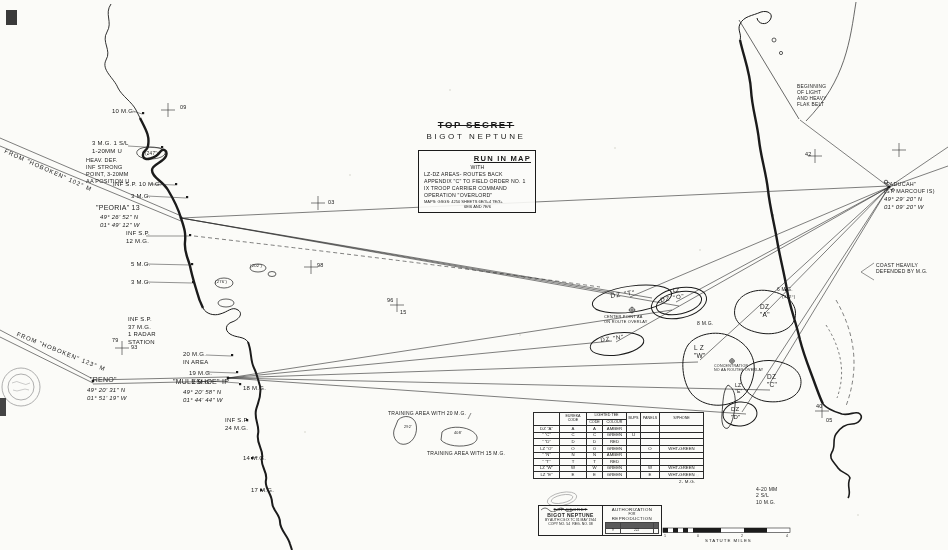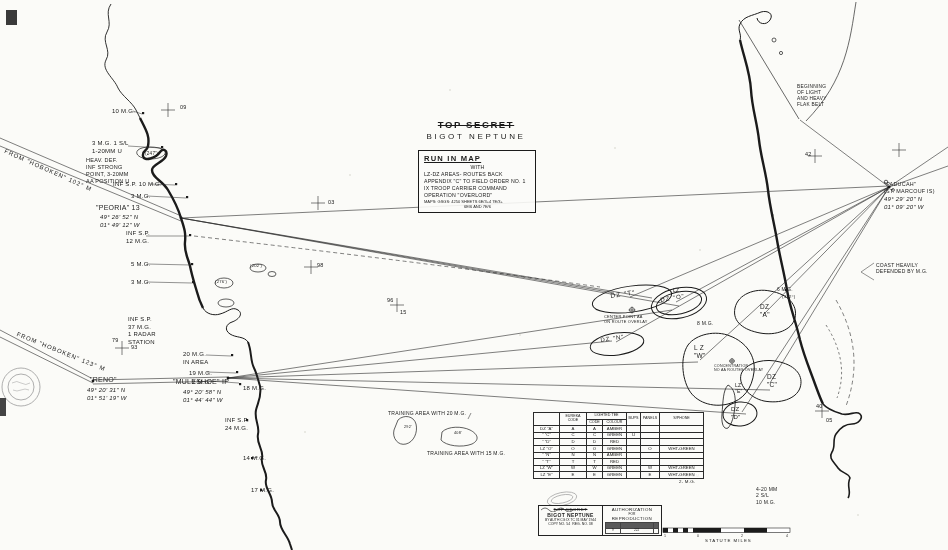--- a/index.html
+++ b/index.html
@@ -4,21 +4,21 @@
 <style>
   html,body{margin:0;padding:0;background:#e8e8e4;}
   .map{position:relative;width:948px;height:550px;background:#fbfbf8;overflow:hidden;
        font-family:"Liberation Sans",sans-serif;color:#1b1b1b;}
   .map svg{position:absolute;left:0;top:0;}
   .lbl{position:absolute;white-space:pre-line;line-height:1.25;letter-spacing:.25px;
        transform-origin:left top;}
   
   .runin{position:absolute;left:418px;top:150px;width:118px;border:1px solid #1b1b1b;
          background:rgba(251,251,248,.9);padding:3px 4px 3px 5px;box-sizing:border-box;}
-  .ri-title{font-size:7.6px;font-weight:bold;text-align:left;text-decoration:underline;
+  .ri-title{font-size:7.6px;font-weight:bold;text-align:right;text-decoration:underline;
             letter-spacing:1.2px;margin-bottom:1px;}
   .ri-c{text-align:center;}
   .ri-row{font-size:5.2px;line-height:1.35;letter-spacing:.2px;}
   .ri-s{font-size:4px;line-height:1.3;}
   
   table.legend{position:absolute;left:533px;top:412px;width:170px;border-collapse:collapse;
                background:rgba(251,251,248,.92);table-layout:fixed;}
   table.legend th,table.legend td{border:.5px solid #2b2b2b;padding:0;height:5.6px;
                font-size:4.3px;line-height:1;text-align:center;font-weight:normal;
                overflow:hidden;white-space:pre-line;}

